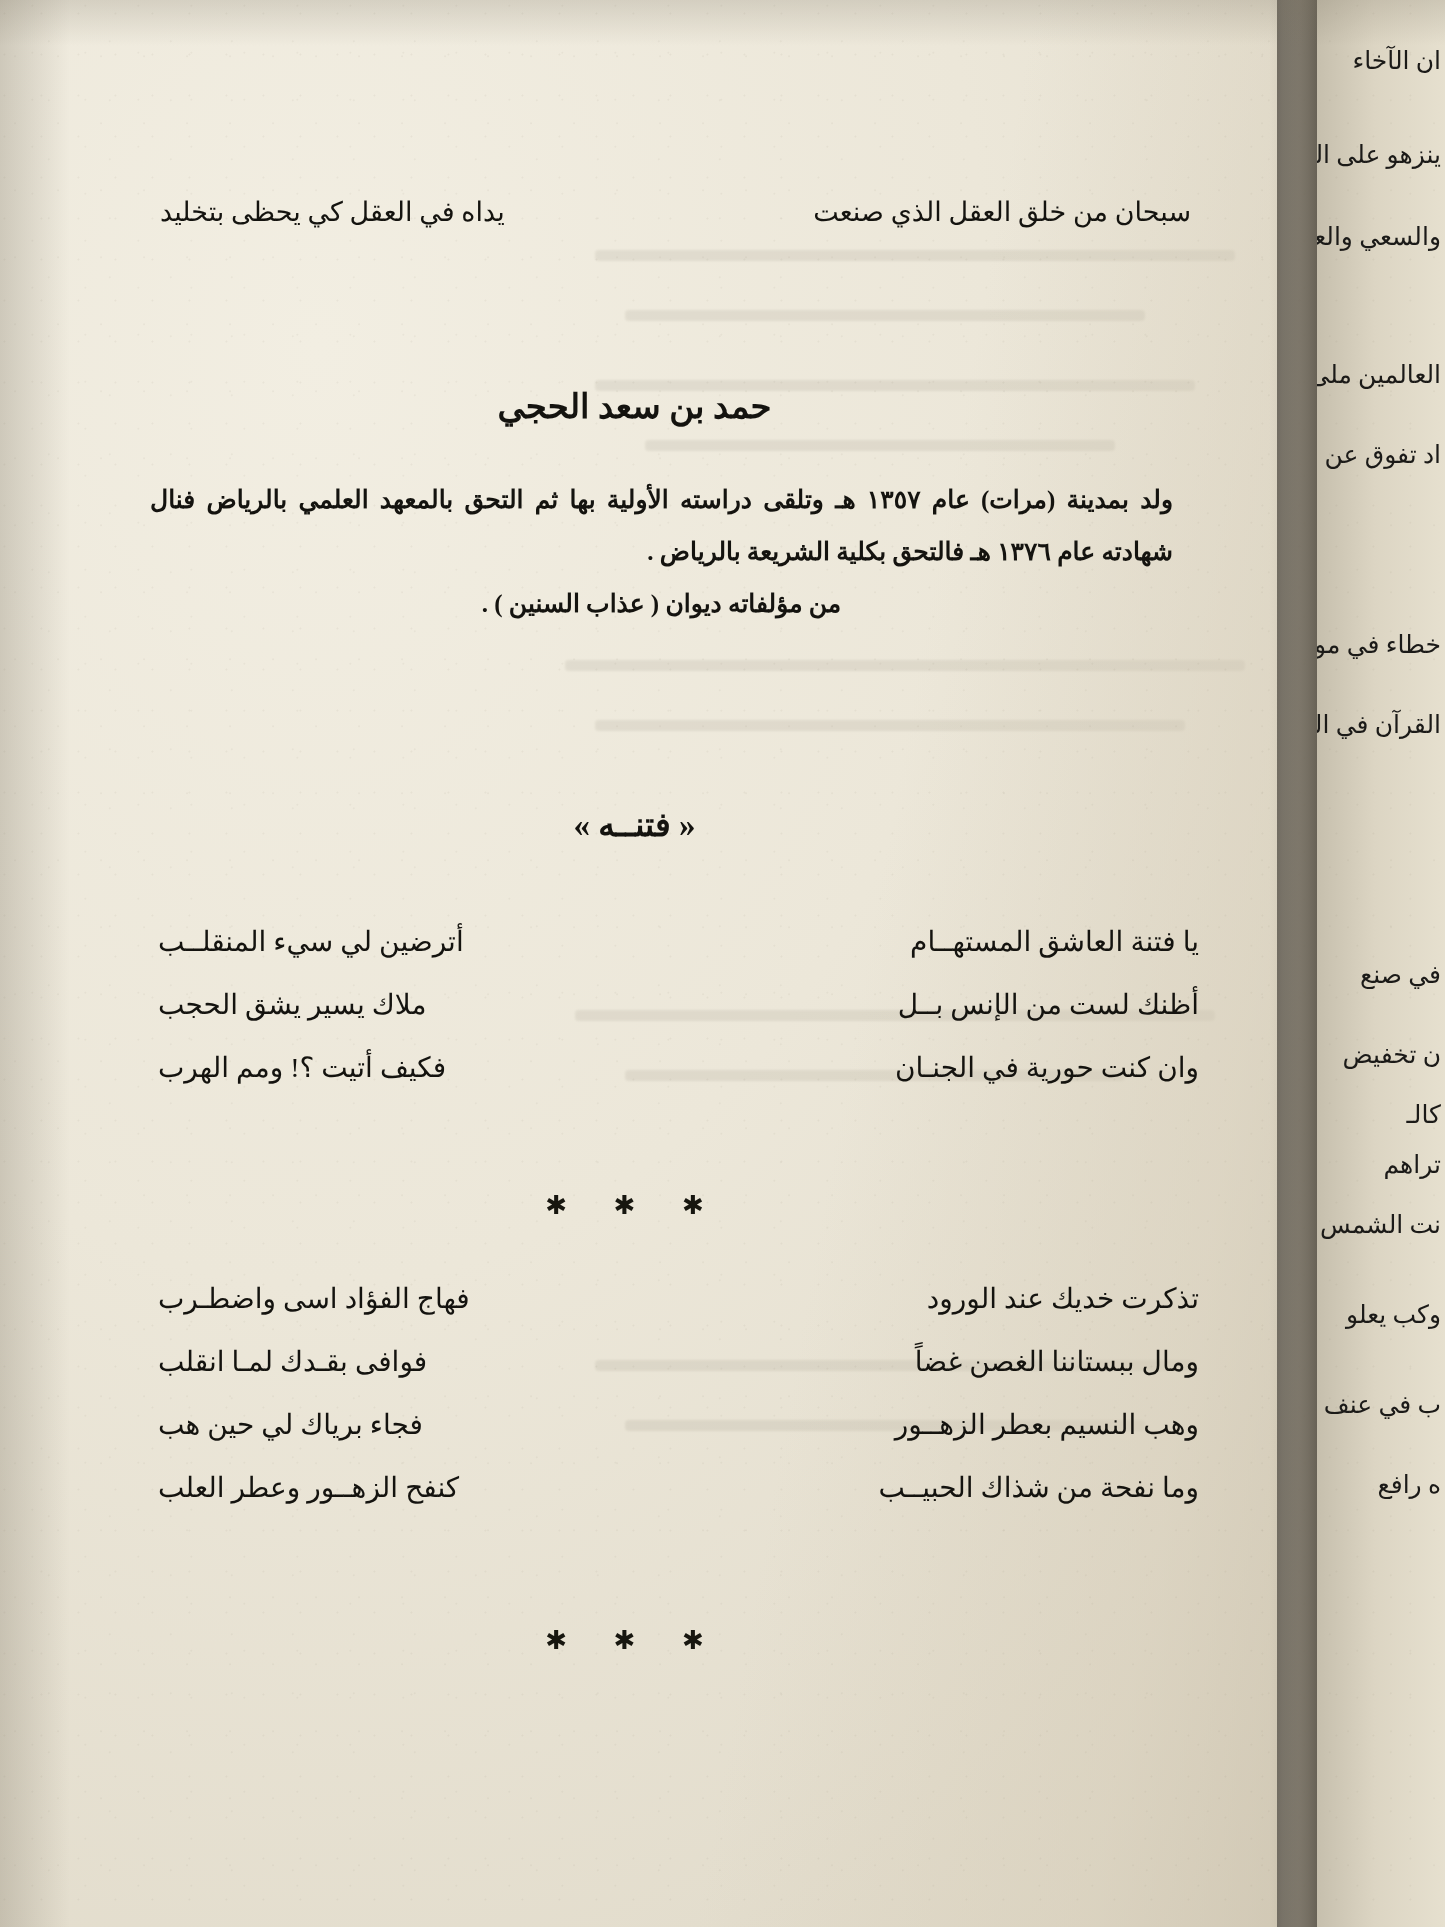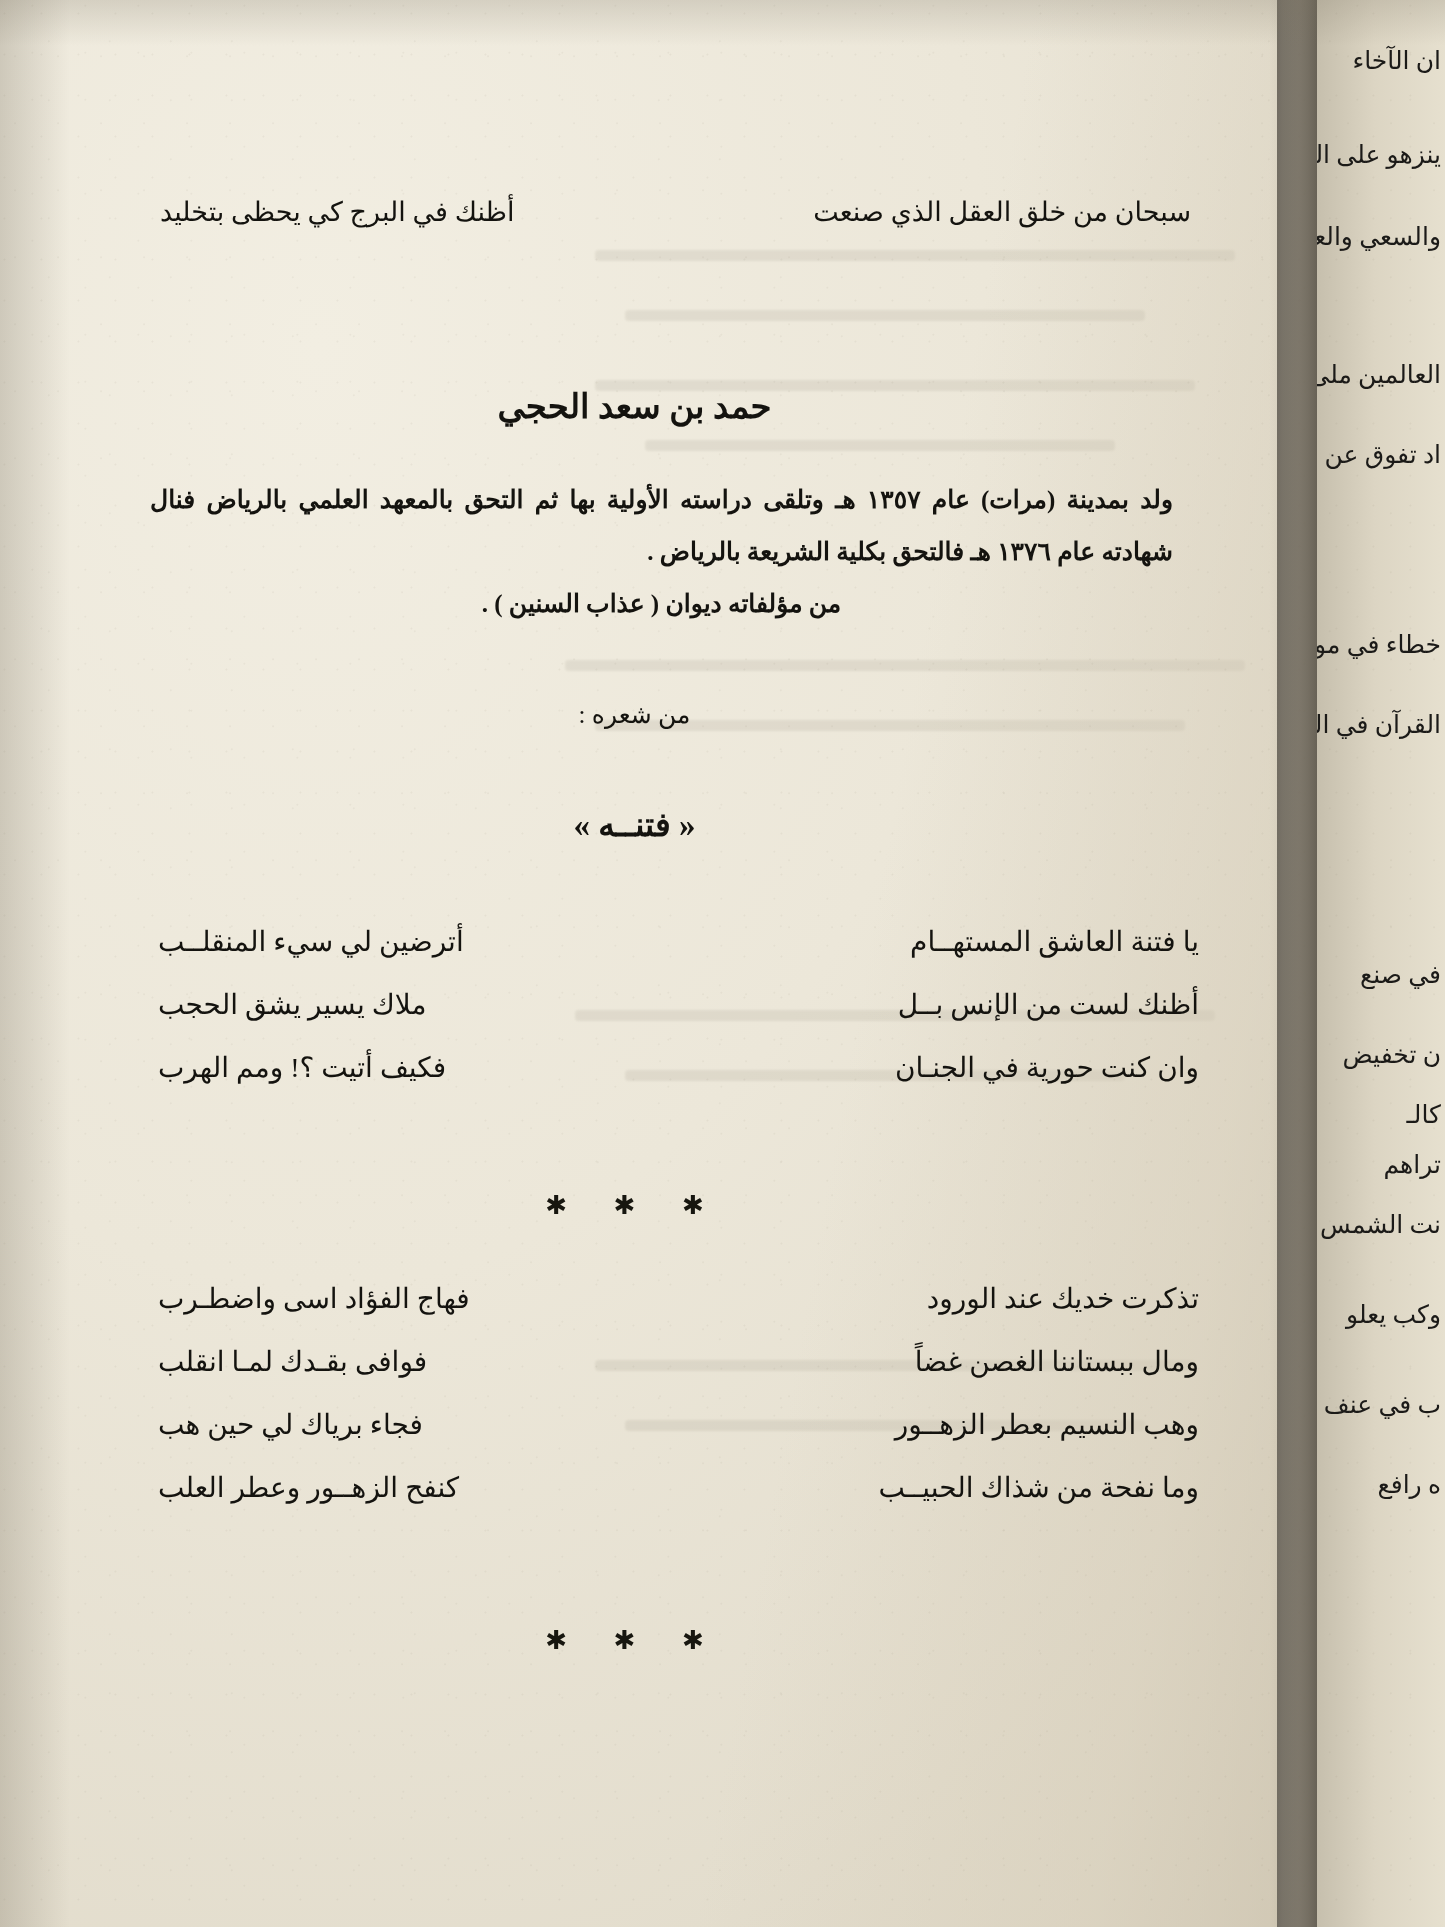--- a/index.html
+++ b/index.html
@@ -230,31 +230,30 @@
     <div class="st-line" style="top:1360px; right:250px; width:600px;"></div>
     <div class="st-line" style="top:1420px; right:300px; width:520px;"></div>
   </div>
 
   <div class="paper-warm"></div>
 
   <div class="content">
 
     <div class="verse-top">
       <div class="hemi-r">سبحان من خلق العقل الذي صنعت</div>
-      <div class="hemi-l">أظنك في البرج كي يحظى بتخليد</div>
+      <div class="hemi-l">يداه في العقل كي يحظى بتخليد</div>
     </div>
 
     <div class="poet-name">حمد بن سعد الحجي</div>
 
     <div class="bio">
       <p>ولد بمدينة (مرات) عام ١٣٥٧ هـ وتلقى دراسته الأولية بها ثم التحق بالمعهد العلمي بالرياض فنال شهادته عام ١٣٧٦ هـ فالتحق بكلية الشريعة بالرياض .</p>
       <p class="p-center-ish">من مؤلفاته ديوان ( عذاب السنين ) .</p>
     </div>
 
-    <div class="from-his-poetry">من شعره :</div>
 
     <div class="poem-title">« فتنــه »</div>
 
     <div class="stanza" style="top:925px;">
       <div class="bayt">
         <span class="sadr">يا فتنة العاشق المستهــام</span>
         <span class="ajuz">أترضين لي سيء المنقلــب</span>
       </div>
       <div class="bayt">
         <span class="sadr">أظنك لست من الإنس بــل</span>

